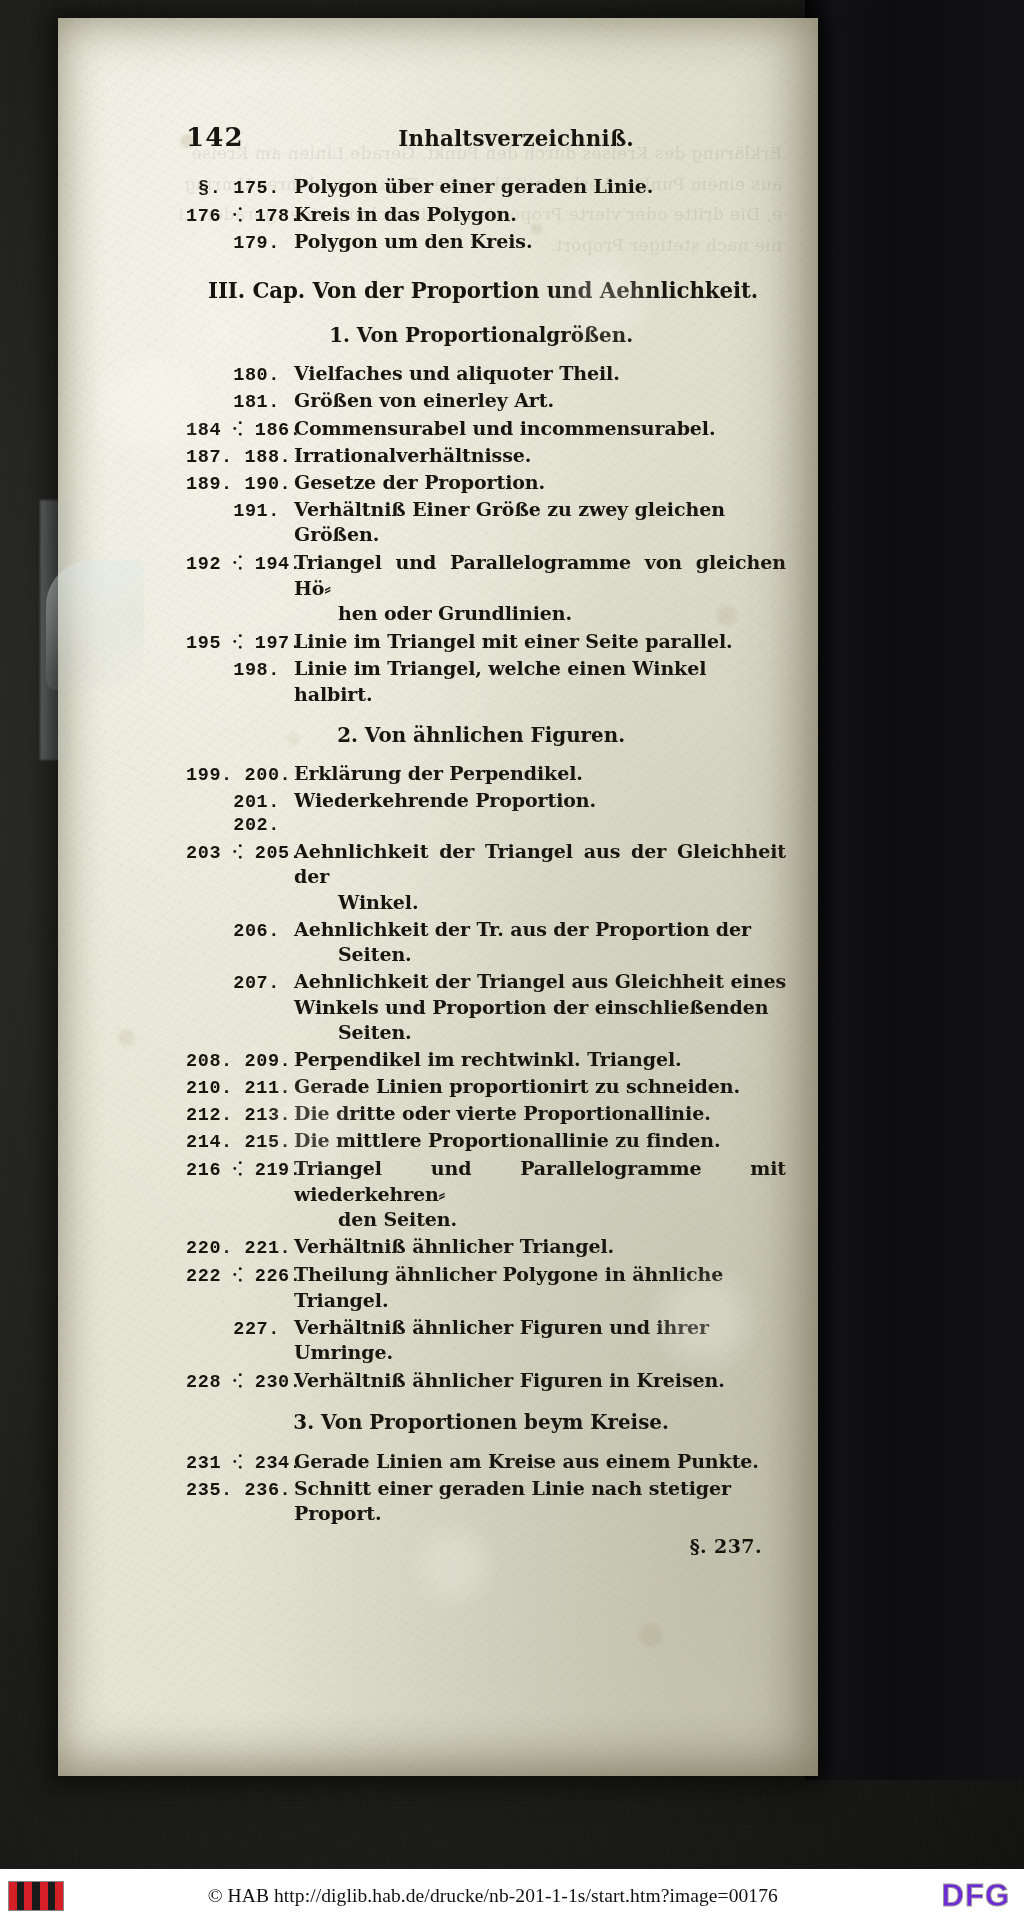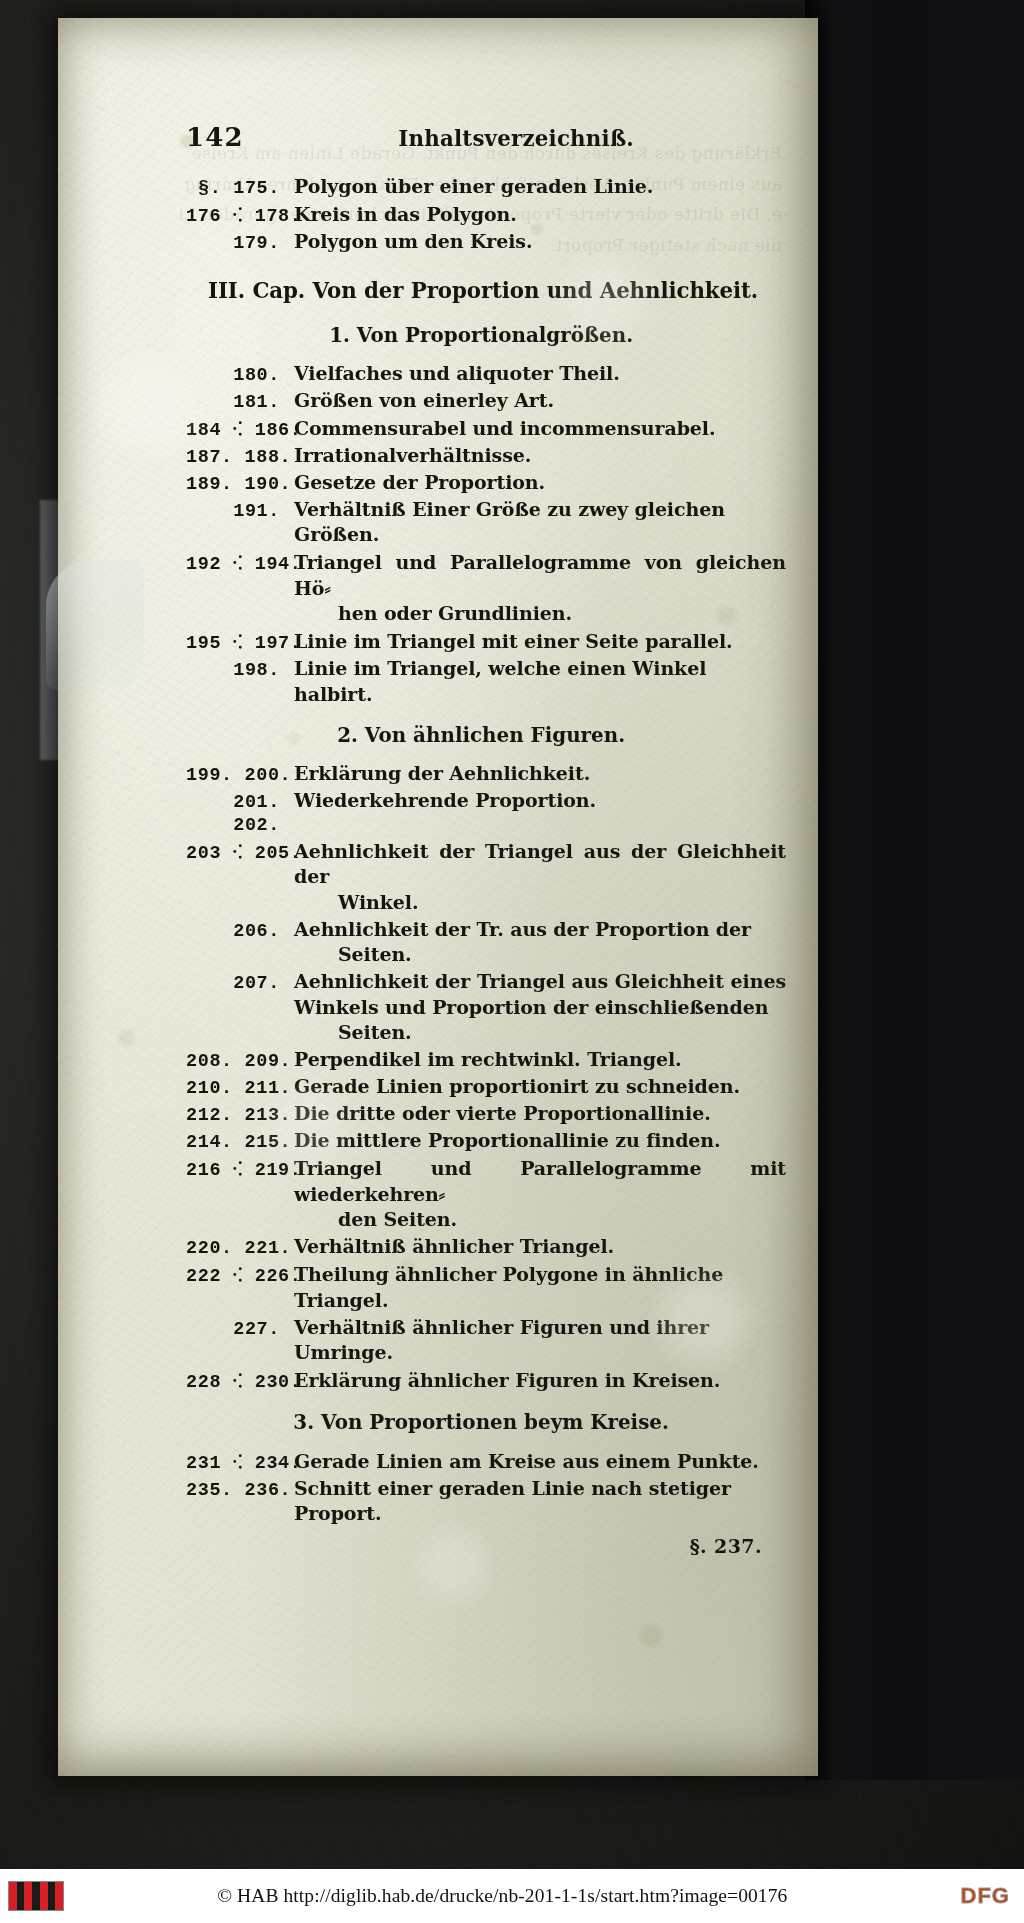--- a/index.html
+++ b/index.html
@@ -278,23 +278,23 @@
     font-size: 19.5px;
     color: #111;
     letter-spacing: .1px;
     padding-right: 20px;
   }
   #dfg-logo {
     flex: 0 0 auto;
     margin-right: 14px;
     font-family: "Liberation Sans", sans-serif;
     font-weight: 700;
-    font-size: 22px;
+    font-size: 31px;
     letter-spacing: 1px;
-    color: #c2410c;
+    color: #6d28d9;
     -webkit-text-stroke: 1px #9a9a9a;
   }
 </style>
 </head>
 <body>
 
 <div id="scan-backdrop">
   <div id="backdrop-grain"></div>
 </div>
 
@@ -361,21 +361,21 @@
           <span class="entry-num">195 ⁖ 197.</span>
           <span class="entry-text"><span>Linie im Triangel mit einer Seite parallel.</span></span>
         </div>
         <div class="entry">
           <span class="entry-num">198.</span>
           <span class="entry-text"><span>Linie im Triangel, welche einen Winkel halbirt.</span></span>
         </div>
         <div class="section-head">2. Von ähnlichen Figuren.</div>
         <div class="entry">
           <span class="entry-num">199. 200.</span>
-          <span class="entry-text"><span>Erklärung der Aehnlichkeit.</span></span>
+          <span class="entry-text"><span>Erklärung der Perpendikel.</span></span>
         </div>
         <div class="entry">
           <span class="entry-num">201.</span>
           <span class="entry-text"><span>Wiederkehrende Proportion.</span></span>
         </div>
         <div class="entry">
           <span class="entry-num">202.</span>
         </div>
         <div class="entry">
           <span class="entry-num">203 ⁖ 205.</span>
@@ -416,21 +416,21 @@
         <div class="entry">
           <span class="entry-num">222 ⁖ 226.</span>
           <span class="entry-text"><span>Theilung ähnlicher Polygone in ähnliche Triangel.</span></span>
         </div>
         <div class="entry">
           <span class="entry-num">227.</span>
           <span class="entry-text"><span>Verhältniß ähnlicher Figuren und ihrer Umringe.</span></span>
         </div>
         <div class="entry">
           <span class="entry-num">228 ⁖ 230.</span>
-          <span class="entry-text"><span>Erklärung ähnlicher Figuren in Kreisen.</span></span>
+          <span class="entry-text"><span>Verhältniß ähnlicher Figuren in Kreisen.</span></span>
         </div>
         <div class="section-head">3. Von Proportionen beym Kreise.</div>
         <div class="entry">
           <span class="entry-num">231 ⁖ 234.</span>
           <span class="entry-text"><span>Gerade Linien am Kreise aus einem Punkte.</span></span>
         </div>
         <div class="entry">
           <span class="entry-num">235. 236.</span>
           <span class="entry-text"><span>Schnitt einer geraden Linie nach stetiger Proport.</span></span>
         </div>

